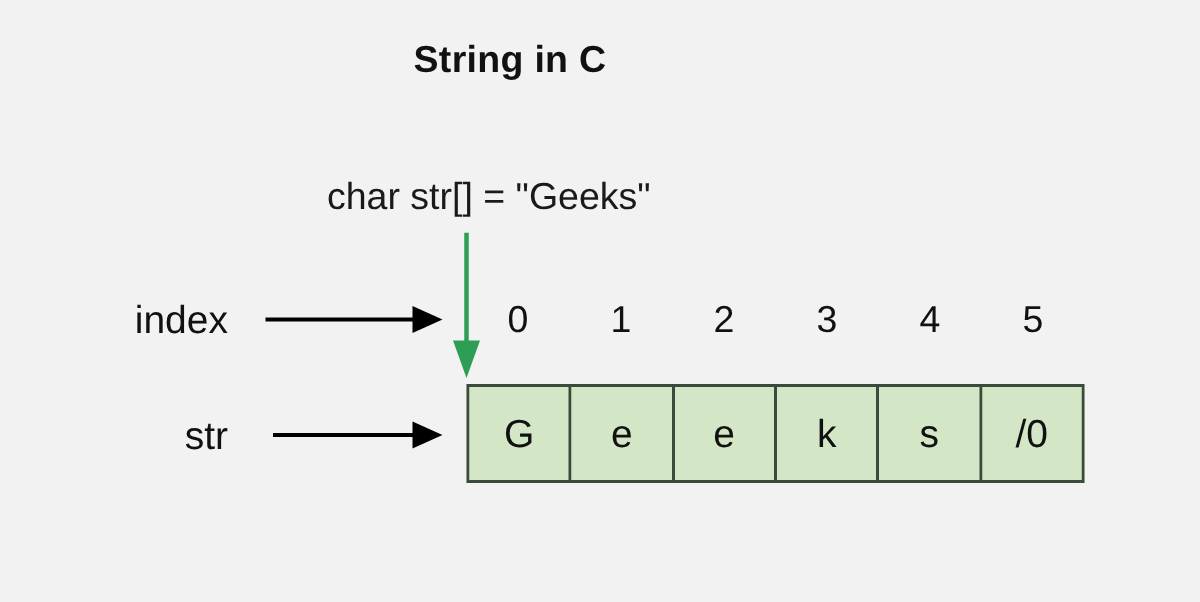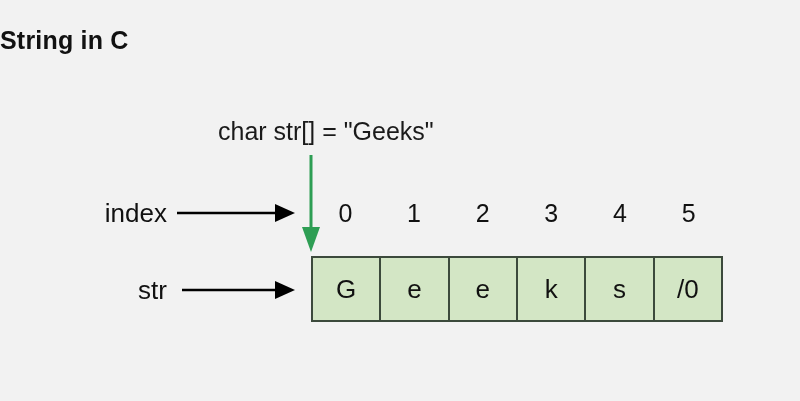--- a/index.html
+++ b/index.html
@@ -19,21 +19,21 @@
     width: 800px;
     height: 401px;
   }
 
   
   .title {
     position: absolute;
     left: 0;
     top: 26px;
     width: 680px;
-    text-align: left;
+    text-align: center;
     font-size: 25px;
     font-weight: bold;
     letter-spacing: 0.2px;
     color: #111111;
   }
 
   
   .code-label {
     position: absolute;
     left: 218px;
@@ -53,21 +53,20 @@
     height: 100px;
   }
 
   
   .row-label {
     position: absolute;
     font-size: 26px;
     color: #111111;
     white-space: nowrap;
     text-align: right;
-    padding-left: 15px;
   }
   .row-label.index-label {
     left: 0px;
     top: 198px;
     width: 152px;
   }
   .row-label.str-label {
     left: 0px;
     top: 275px;
     width: 152px;

